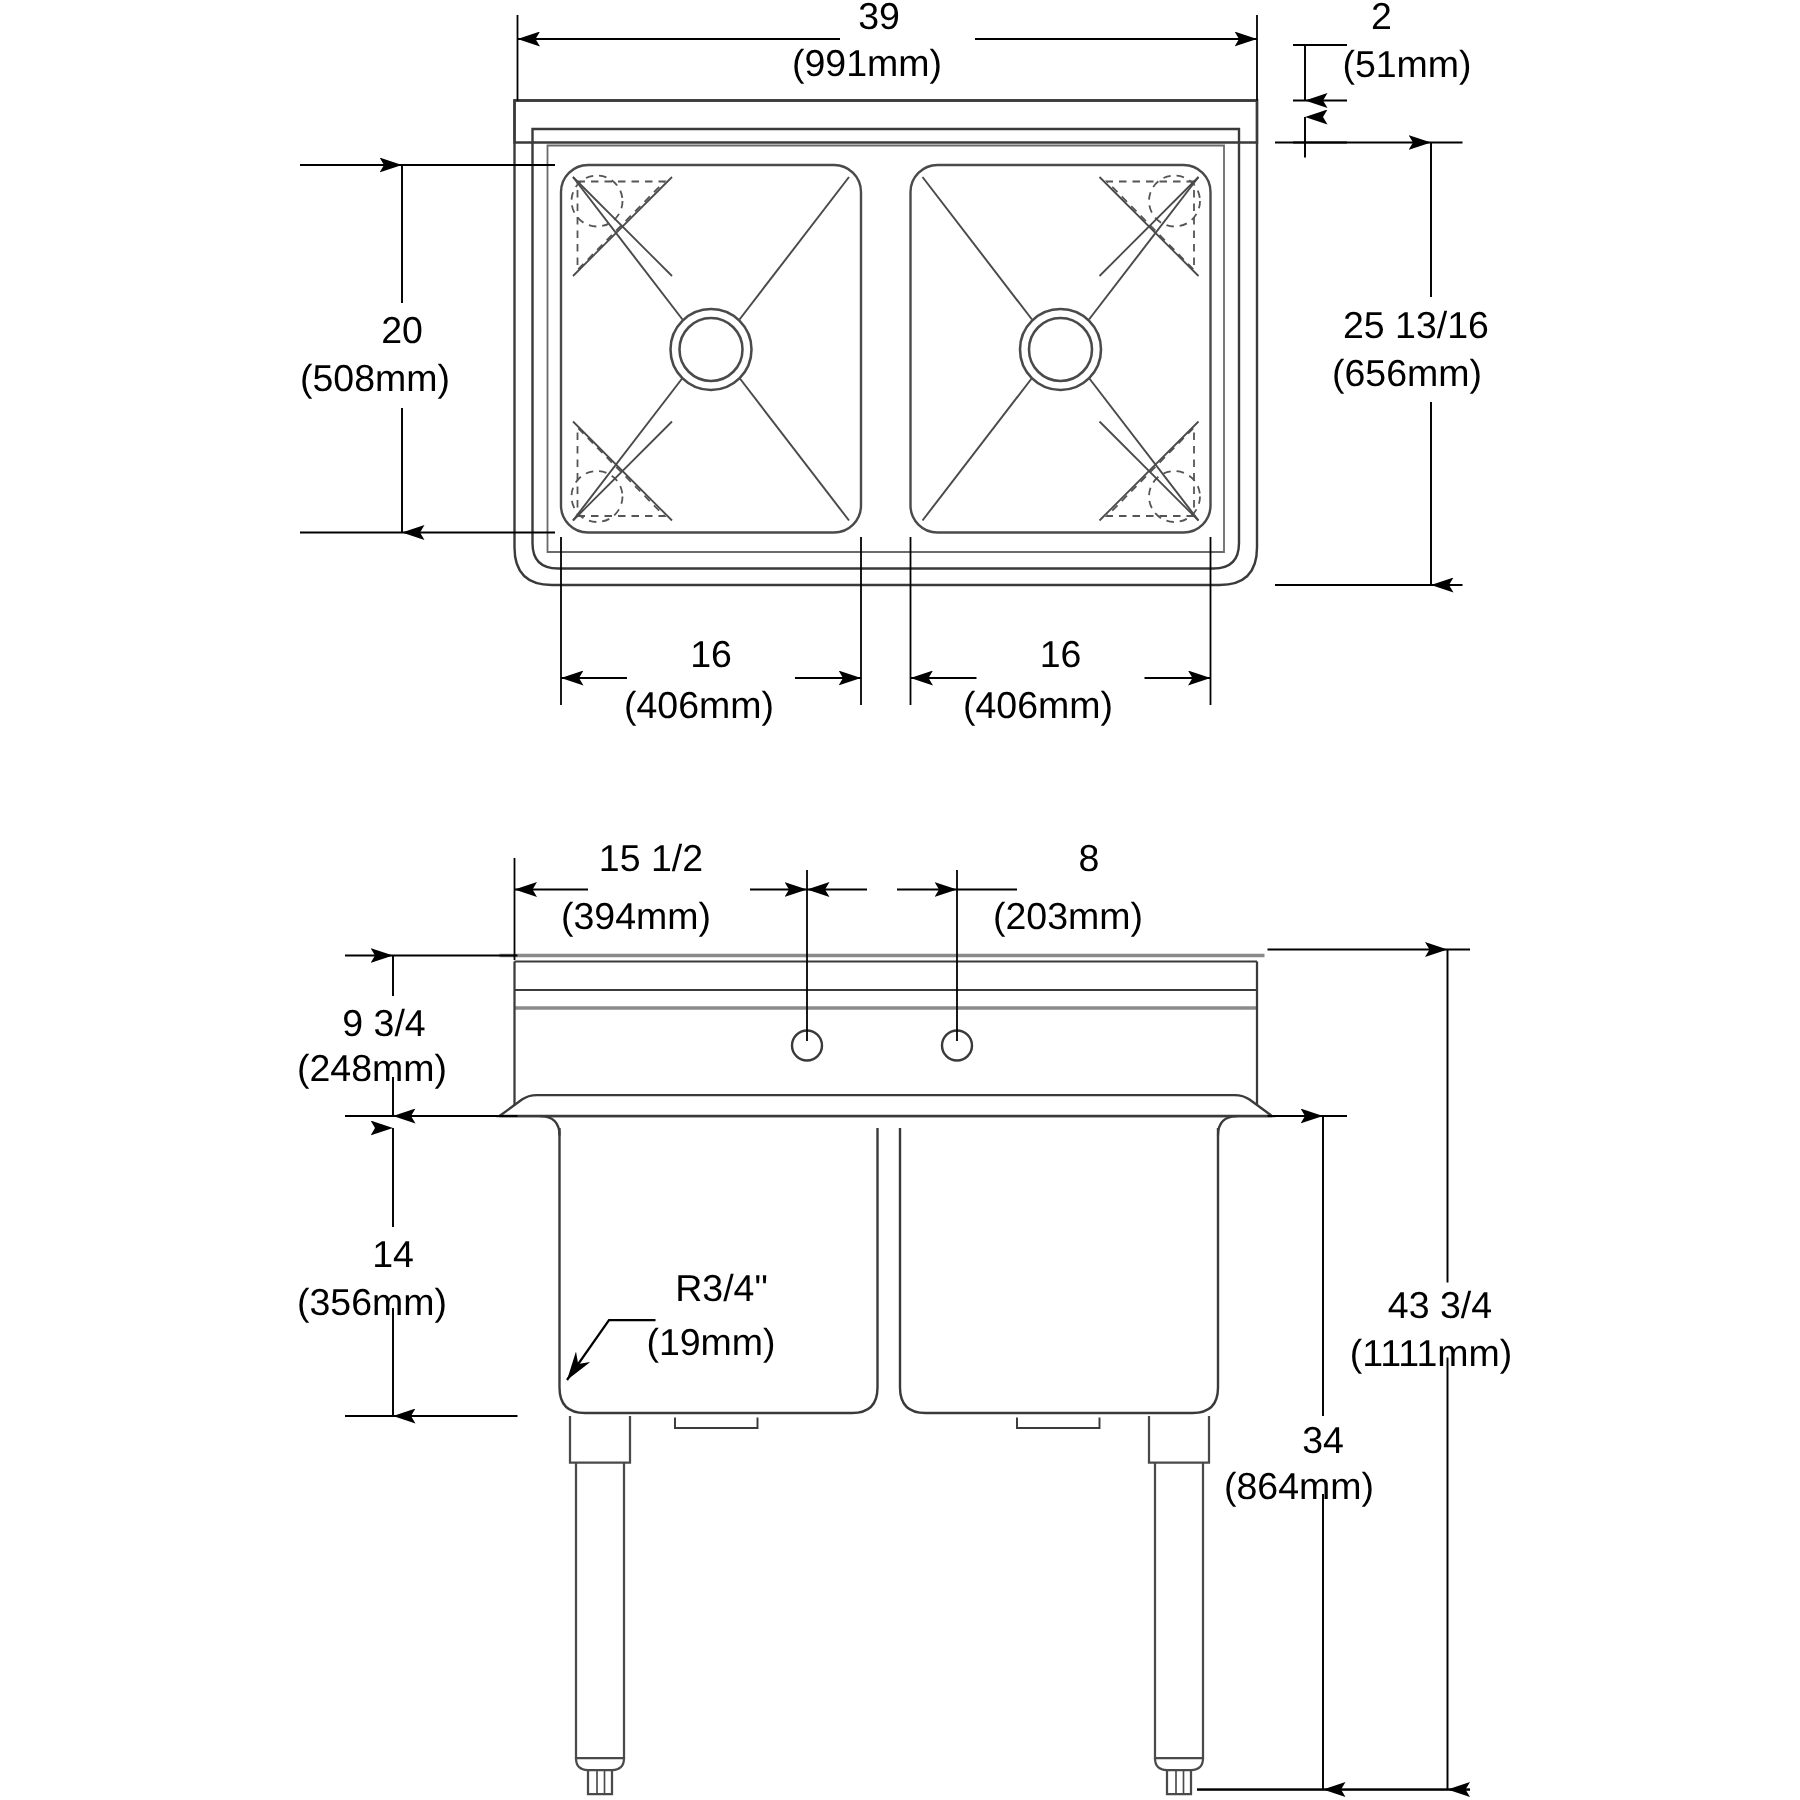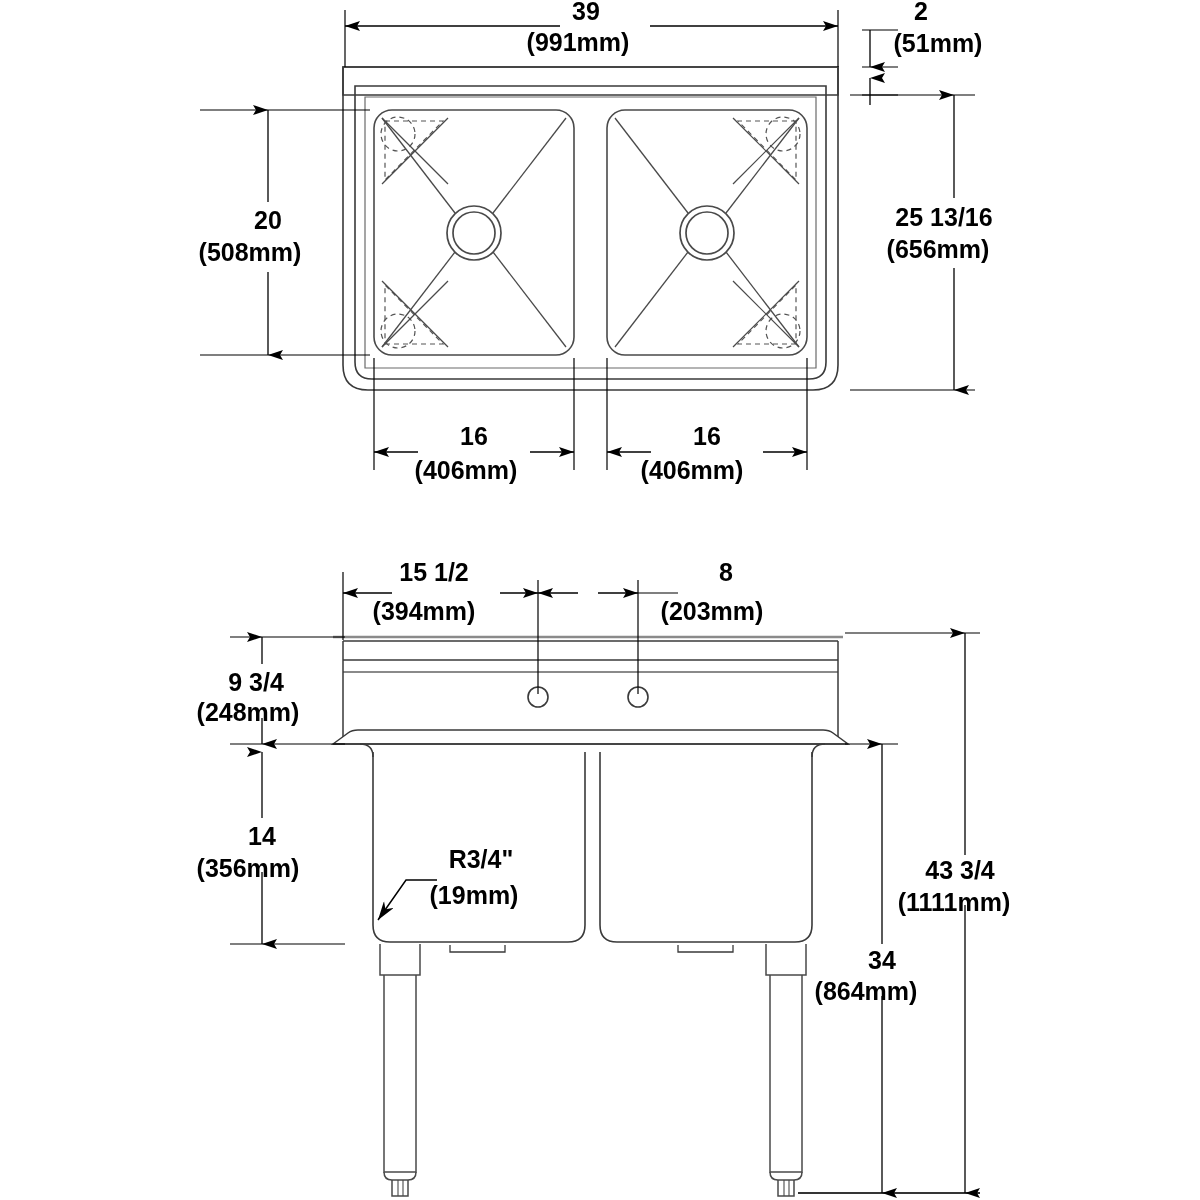--- a/index.html
+++ b/index.html
@@ -3,21 +3,21 @@
 <meta charset="utf-8">
 <style>
   html,body{margin:0;padding:0;background:#ffffff;}
   body{
     width:1200px;height:1200px;
     font-family:"Liberation Sans", sans-serif;
     color:#000;
     overflow:hidden;
     position:relative;
   }
-  #stage{position:absolute;left:0;top:0;width:1200px;height:876px;font-weight:bold;}
+  #stage{position:absolute;left:0;top:0;width:1200px;height:876px;}
   svg{display:block;}
   .dimtext{
     font-family:"Liberation Sans", sans-serif;
     font-size:25px;
     fill:#000;
     text-anchor:middle;
     dominant-baseline:middle;
   }
 </style>
 </head>

